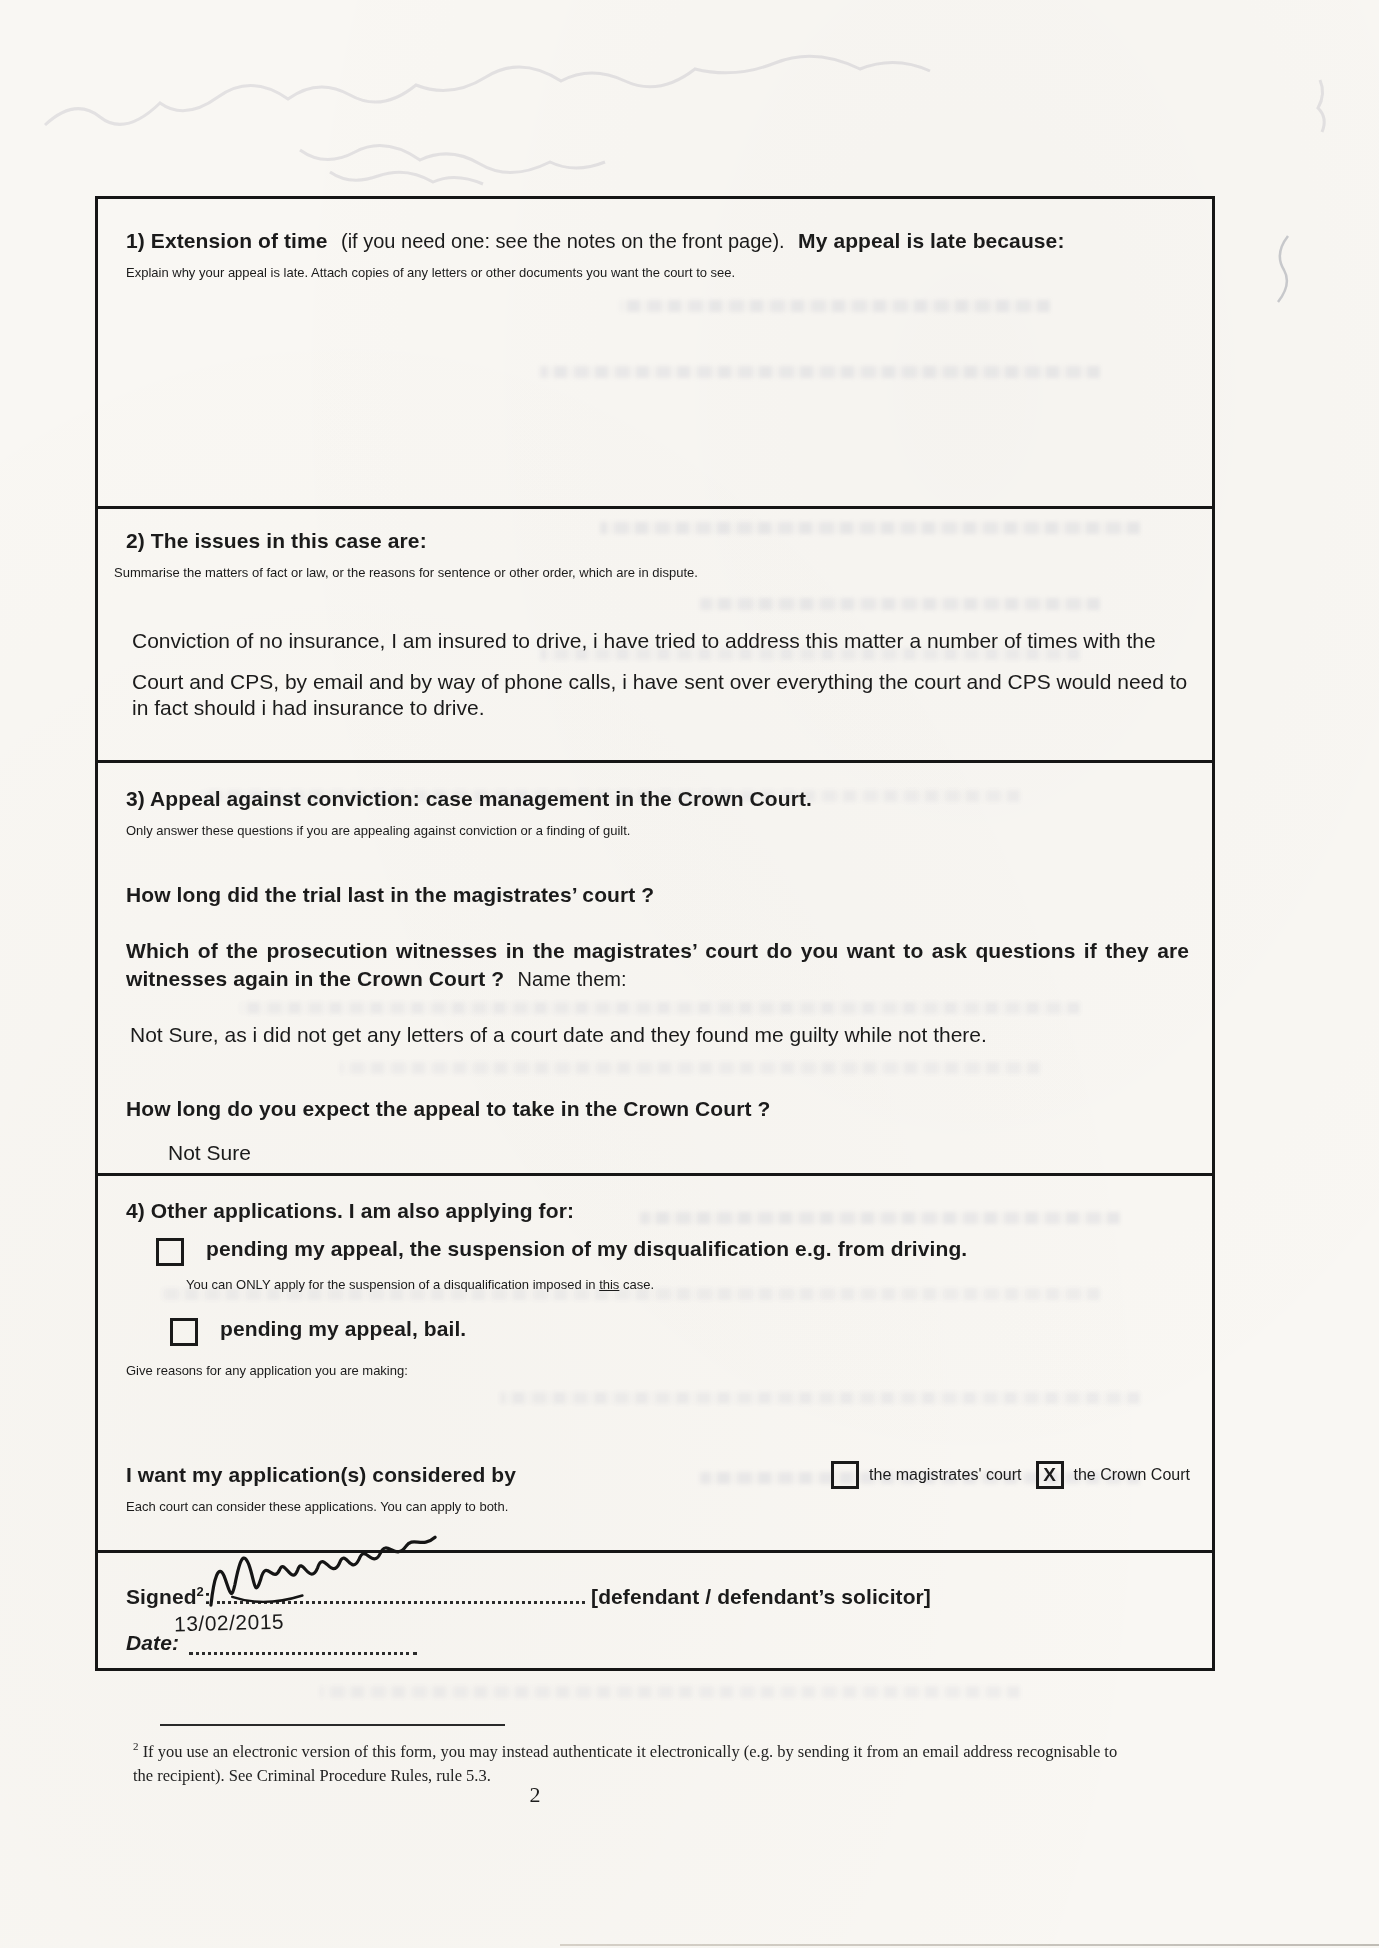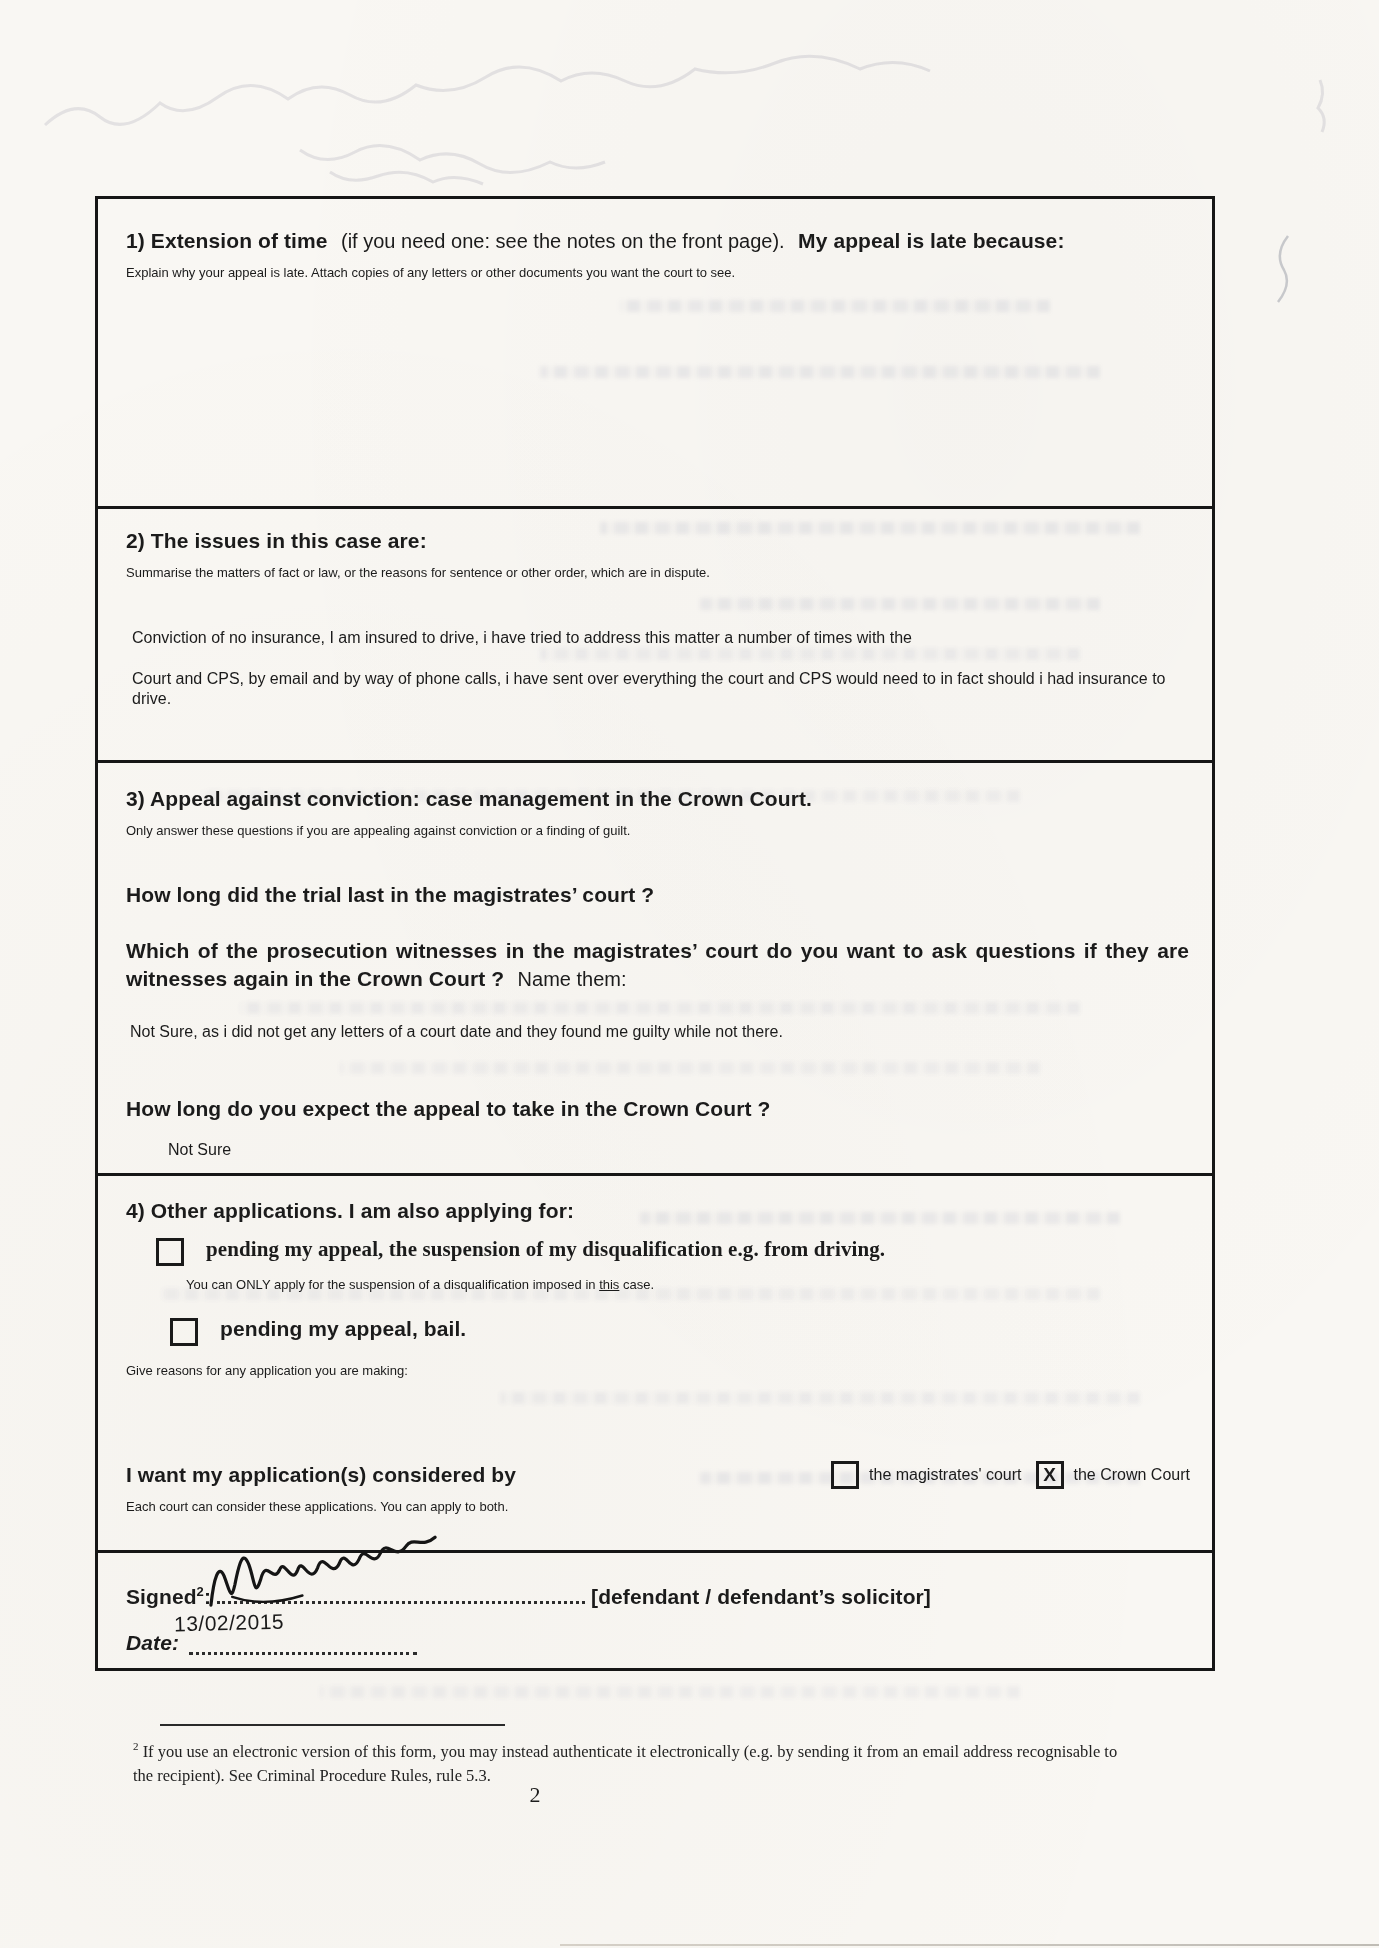--- a/index.html
+++ b/index.html
@@ -33,21 +33,21 @@
   
   .form-box {
     position:absolute; left:95px; top:196px; width:1114px; height:1469px;
     border:3px solid #161616;
   }
   .divider { position:absolute; left:-1px; right:-1px; height:3px; background:#161616; }
 
   .abs { position:absolute; }
   .h  { font-weight:bold; font-size:21px; letter-spacing:0.1px; }
   .t  { font-size:13px; }
-  .answer { font-size:16px; }
+  .answer { font-size:21px; }
   .justify { text-align:justify; }
   .norm-tail { font-weight:normal; font-size:20px; }
   .gap-l { margin-left:9px; }
   .underline { text-decoration:underline; }
 
   
   .cb {
     display:inline-block; width:22px; height:22px; border:3px solid #1a1a1a;
     vertical-align:middle; text-align:center; line-height:22px;
     font-size:19px; font-weight:bold; background:transparent; box-sizing:content-box;
@@ -130,42 +130,42 @@
       <span class="h">1)  Extension of time</span>
       <span class="t gap-l" style="font-size:20px;">(if you need one: see the notes on the front page).</span>
       <span class="h gap-l">My appeal is late because:</span>
     </div>
     <div class="abs t" style="left:28px; top:66px; width:1062px;">Explain why your appeal is late. Attach copies of any letters or other documents you want the court to see.</div>
     <div class="abs answer" style="left:34px; top:120px; width:1050px; height:170px;"></div>
 
     <div class="divider" style="top:307px;"></div>
 
     <div class="abs h" style="left:28px; top:330px;">2)  The issues in this case are:</div>
-    <div class="abs t" style="left:28px; top:366px; width:1062px;">Summarise the matters of fact or law, or the reasons for sentence or other order, which are in dispute.</div>
+    <div class="abs t" style="left:16px; top:366px; width:1062px;">Summarise the matters of fact or law, or the reasons for sentence or other order, which are in dispute.</div>
     <div class="abs answer" style="left:34px; top:430px; width:1066px;">Conviction of no insurance, I am insured to drive, i have tried to address this matter a number of times with the</div>
     <div class="abs answer" style="left:34px; top:470px; width:1058px; line-height:1.25;">Court and CPS, by email and by way of phone calls, i have sent over everything the court and CPS would need to in fact should i had insurance to drive.</div>
 
     <div class="divider" style="top:561px;"></div>
 
     <div class="abs h" style="left:28px; top:588px; width:1070px;">3)  Appeal against conviction: case management in the Crown Court.</div>
     <div class="abs t" style="left:28px; top:624px; width:1062px;">Only answer these questions if you are appealing against conviction or a finding of guilt.</div>
     <div class="abs h" style="left:28px; top:684px; width:1062px;">How long did the trial last in the magistrates’ court ?</div>
     <div class="abs justify" style="left:28px; top:738px; width:1063px; line-height:1.35;">
       <span class="h">Which of the prosecution witnesses in the magistrates’ court do you want to ask questions if they are witnesses again in the Crown Court ?</span>
       <span class="norm-tail gap-l">Name them:</span>
     </div>
     <div class="abs h" style="left:28px; top:898px; width:1062px;">How long do you expect the appeal to take in the Crown Court ?</div>
     <div class="abs answer" style="left:32px; top:824px; width:1062px;">Not Sure, as i did not get any letters of a court date and they found me guilty while not there.</div>
     <div class="abs answer" style="left:70px; top:942px;">Not Sure</div>
 
     <div class="divider" style="top:974px;"></div>
 
     <div class="abs h" style="left:28px; top:1000px; width:1062px;">4)  Other applications.  I am also applying for:</div>
 
-    <div class="cb-row" style="left:58px; top:1038px; width:1030px;font-family:Liberation Serif, serif;">
+    <div class="cb-row" style="left:58px; top:1038px; width:1030px;">
       <span class="cb">
           <span class="mark"></span>
         </span>
       <span class="lbl h">pending my appeal, the suspension of my disqualification e.g. from driving.</span>
     </div>
     <div class="abs t" style="left:88px; top:1078px; width:980px;">
       <span>You can ONLY apply for the suspension of a disqualification imposed in </span><span class="underline">this</span><span> case.</span>
     </div>
 
     <div class="cb-row" style="left:72px; top:1118px; width:1030px;text-align:right;">

